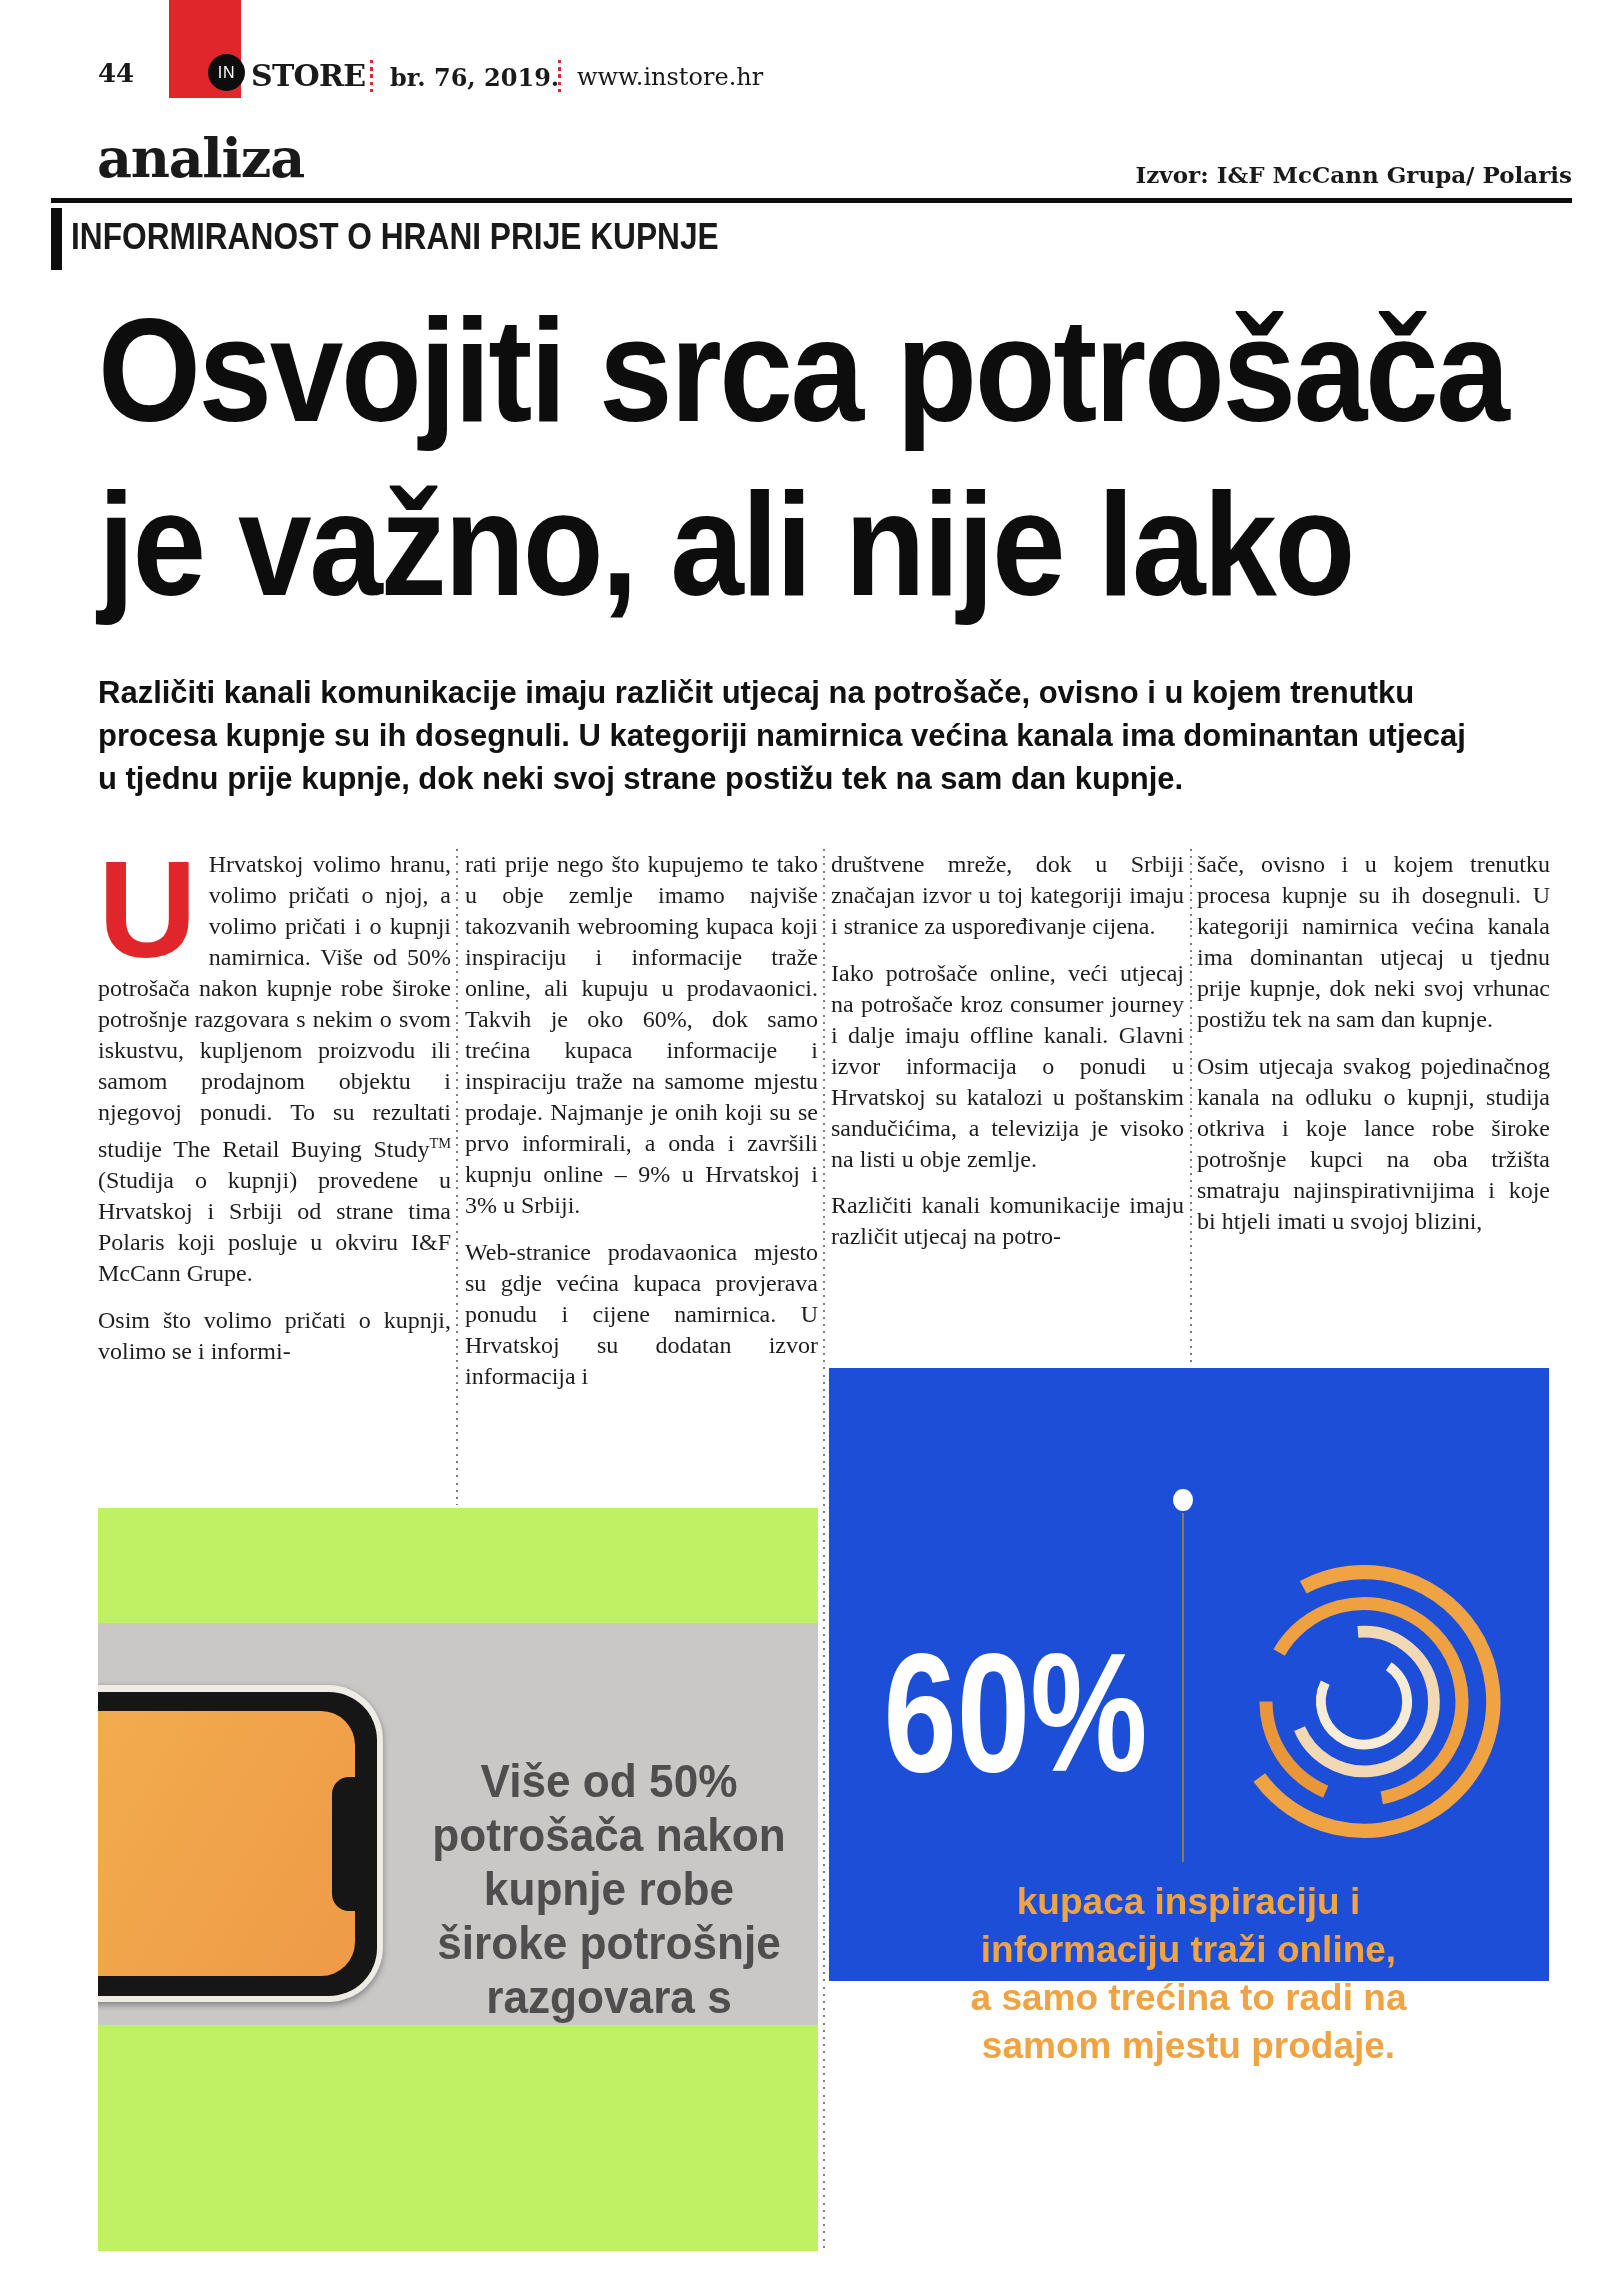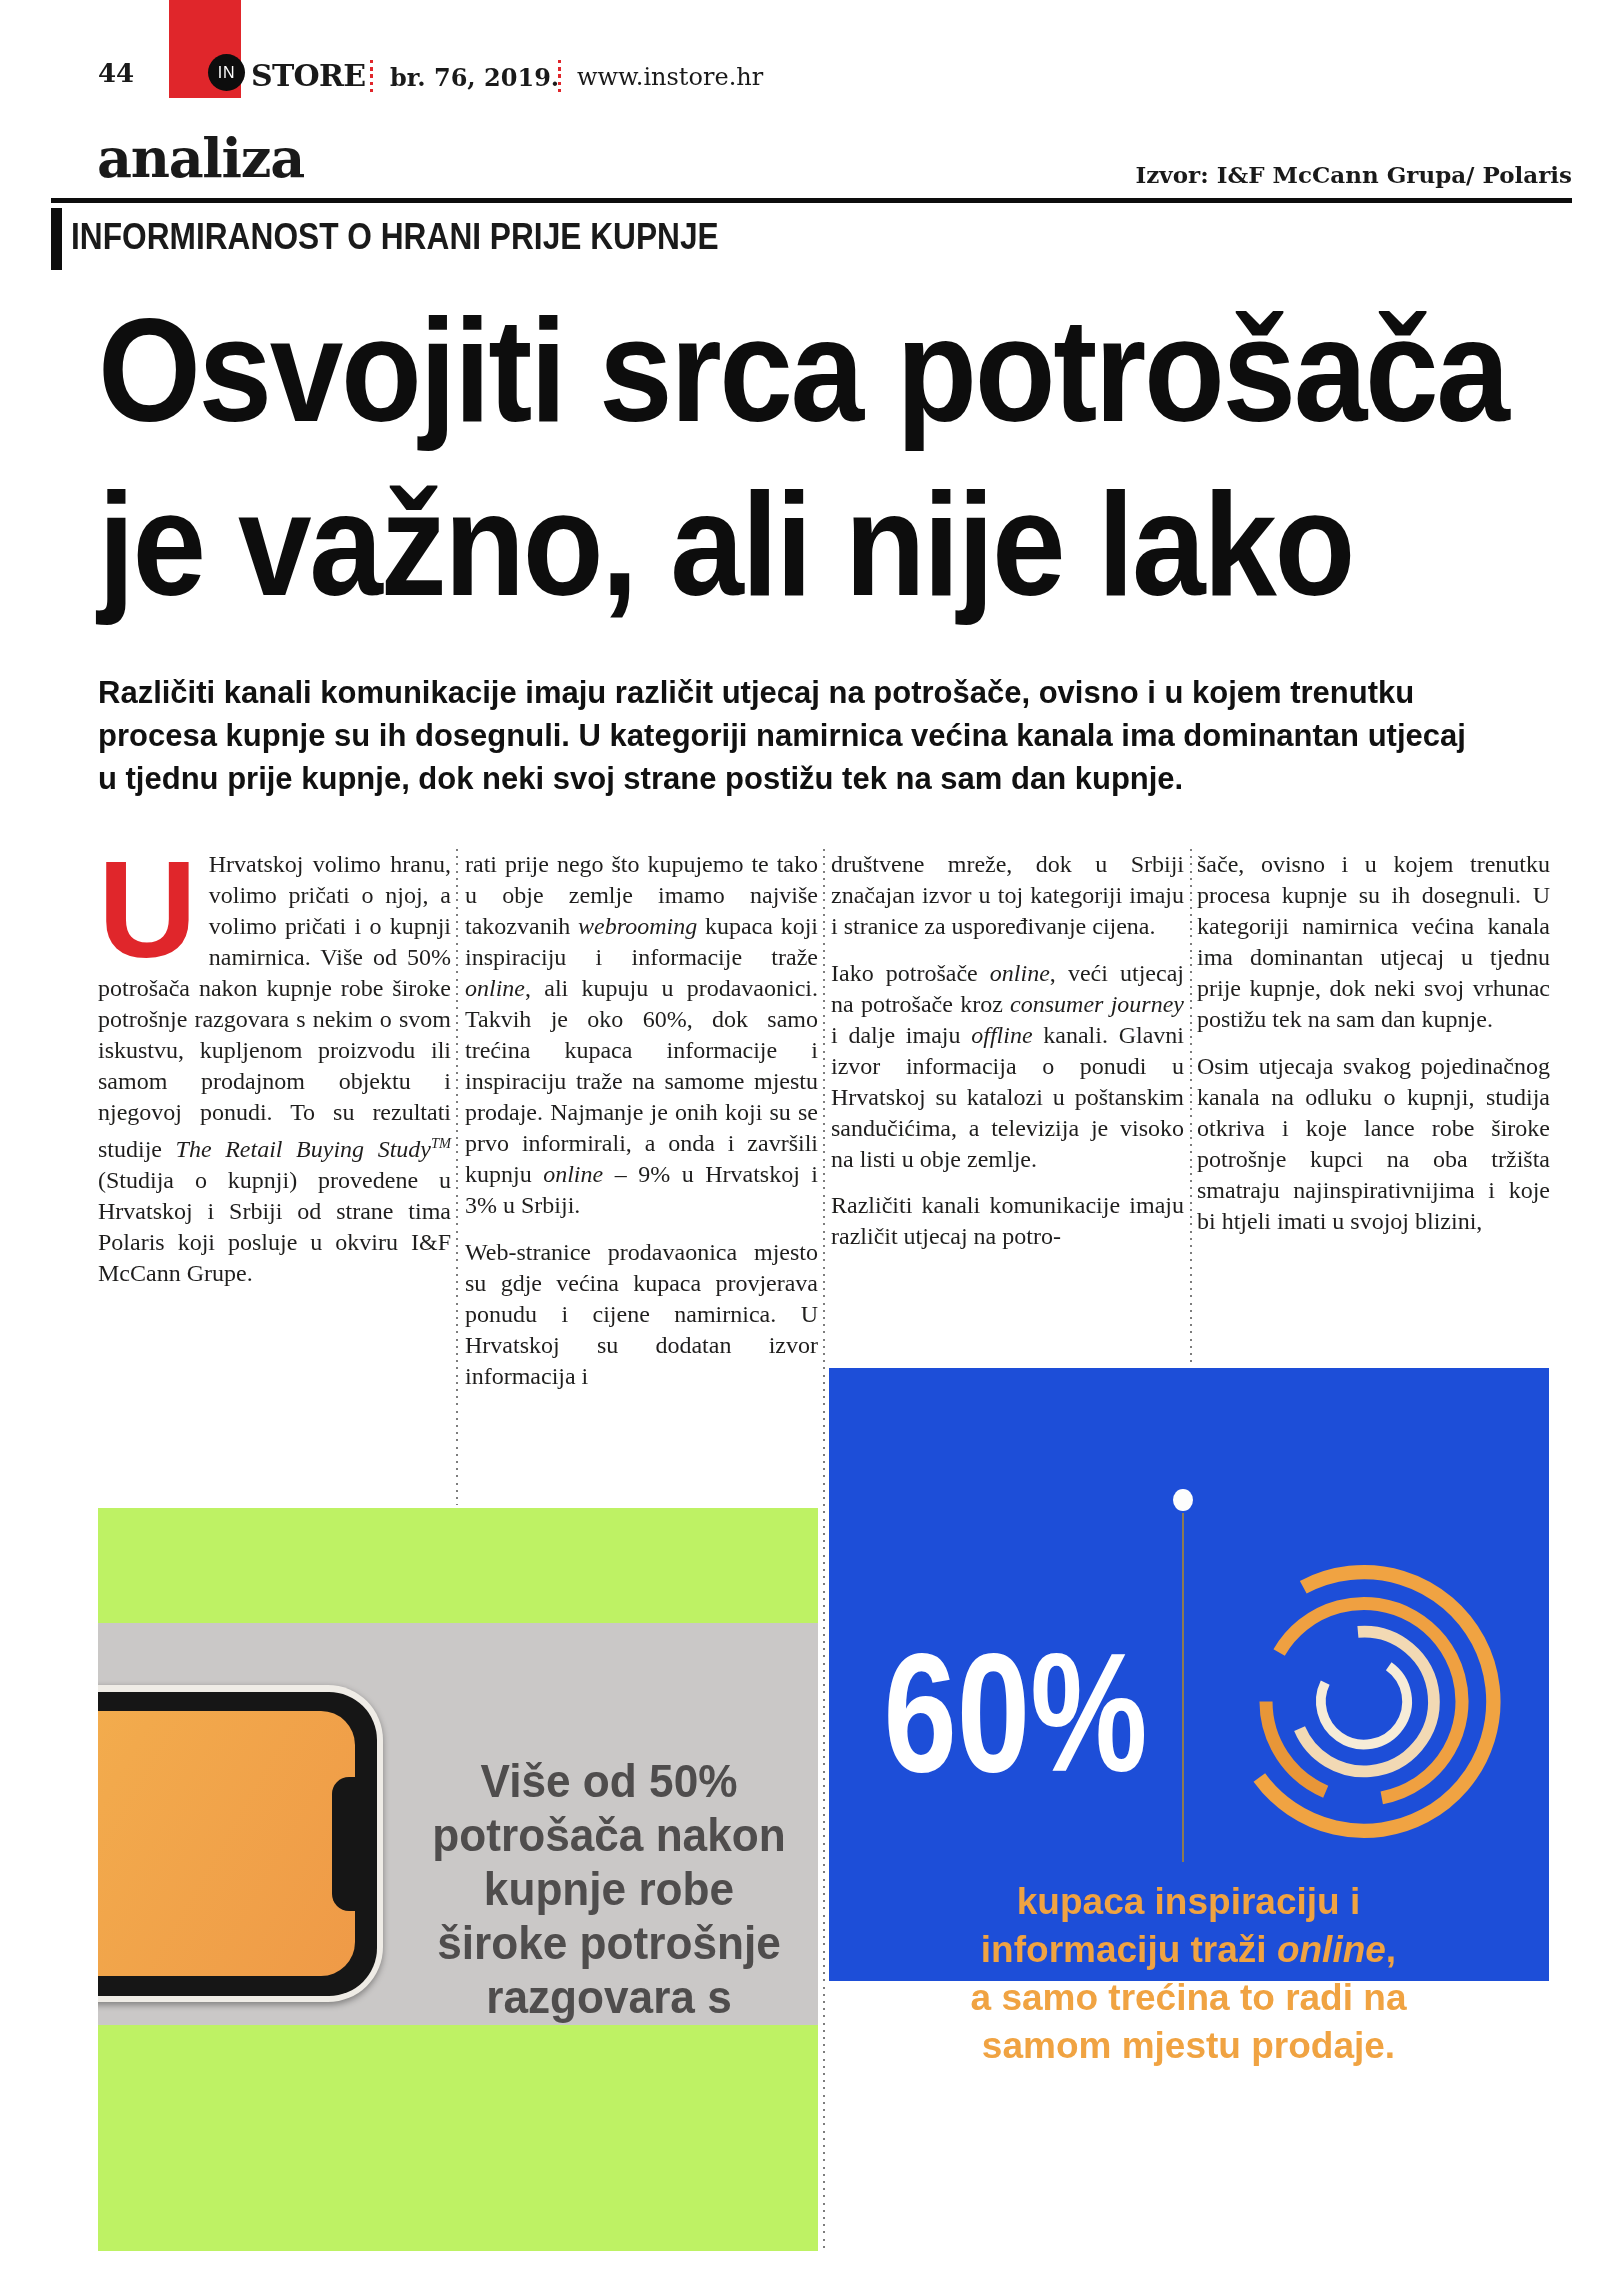--- a/index.html
+++ b/index.html
@@ -33,21 +33,21 @@
   .headline{left:98px;top:283px;font-weight:bold;font-size:147px;line-height:174px;
             letter-spacing:-2.6px;color:#0d0d0d;white-space:nowrap}
   .headline .cond{transform:scaleX(.9)}
   .lede{left:98px;top:671px;font-size:31px;line-height:43px;font-weight:bold;color:#111}
 
   
   .bodycol{top:849px;width:353px;font-family:"Liberation Serif",serif;
            font-size:24px;line-height:31px;color:#1f1e1d;text-align:justify}
   .bodycol p{margin:0 0 15.7px 0}
   sup{font-size:60%;vertical-align:super}
-  .it{font-style:italic}
+  .it{}
   .dropcap{float:left;color:#e0262b;font-family:"Liberation Sans",sans-serif;
            font-weight:bold;font-size:137px;line-height:103px;margin:9.2px 11.8px 3.9px 0}
   .col-div{width:2px;background:repeating-linear-gradient(to bottom,#7d7d7d 0 2px,transparent 2px 7.2px)}
 
   
   .fig-left{left:98px;top:1508px;width:720px;height:743px;background:#bef264}
   .gray-band{position:absolute;left:0;top:115px;width:720px;height:402px;background:#cac8c7;overflow:hidden}
   .phone{position:absolute;left:-402px;top:62px;width:687px;height:317px;border-radius:55px;
          background:#efece6;box-shadow:0 2.6px 6.5px rgba(0,0,0,.35)}
   .phone-bezel{position:absolute;left:6.5px;top:6.5px;right:6.5px;bottom:6.5px;border-radius:48px;background:#161616}
@@ -91,20 +91,21 @@
 </div>
 
 <div class="abs headline">
   <span class="cond">Osvojiti srca potrošača</span><br>
   <span class="cond">je važno, ali nije lako</span>
 </div>
 <div class="abs lede"><span>Različiti kanali komunikacije imaju različit utjecaj na potrošače, ovisno i u kojem trenutku</span><br><span>procesa kupnje su ih dosegnuli. U kategoriji namirnica većina kanala ima dominantan utjecaj</span><br><span>u tjednu prije kupnje, dok neki svoj strane postižu tek na sam dan kupnje.</span></div>
 
 <div class="abs bodycol" style="left:98px">
   <p><span class="dropcap">U</span><span><span>Hrvatskoj volimo hranu, volimo pričati o njoj, a volimo pričati i o kupnji namirnica. Više od 50% potrošača nakon kupnje robe široke potrošnje razgovara s nekim o svom iskustvu, kupljenom proizvodu ili samom prodajnom objektu i njegovoj ponudi. To su rezultati studije </span><span class="it">The Retail Buying Study</span><sup class="it">TM</sup><span> (Studija o kupnji) provedene u Hrvatskoj i Srbiji od strane tima Polaris koji posluje u okviru I&amp;F McCann Grupe.</span></span></p>
+  <p><span>Osim što volimo pričati o kupnji, volimo se i informi-</span></p>
 </div>
 <div class="abs bodycol" style="left:465px">
   <p><span>rati prije nego što kupujemo te tako u obje zemlje imamo najviše takozvanih </span><span class="it">webrooming</span><span> kupaca koji inspiraciju i informacije traže </span><span class="it">online</span><span>, ali kupuju u prodavaonici. Takvih je oko 60%, dok samo trećina kupaca informacije i inspiraciju traže na samome mjestu prodaje. Najmanje je onih koji su se prvo informirali, a onda i završili kupnju </span><span class="it">online</span><span> – 9% u Hrvatskoj i 3% u Srbiji.</span></p>
   <p><span>Web-stranice prodavaonica mjesto su gdje većina kupaca provjerava ponudu i cijene namirnica. U Hrvatskoj su dodatan izvor informacija i</span></p>
 </div>
 <div class="abs bodycol" style="left:831px">
   <p><span>društvene mreže, dok u Srbiji značajan izvor u toj kategoriji imaju i stranice za uspoređivanje cijena.</span></p>
   <p><span>Iako potrošače </span><span class="it">online</span><span>, veći utjecaj na potrošače kroz </span><span class="it">consumer journey</span><span> i dalje imaju </span><span class="it">offline</span><span> kanali. Glavni izvor informacija o ponudi u Hrvatskoj su katalozi u poštanskim sandučićima, a televizija je visoko na listi u obje zemlje.</span></p>
   <p><span>Različiti kanali komunikacije imaju različit utjecaj na potro-</span></p>
 </div>

